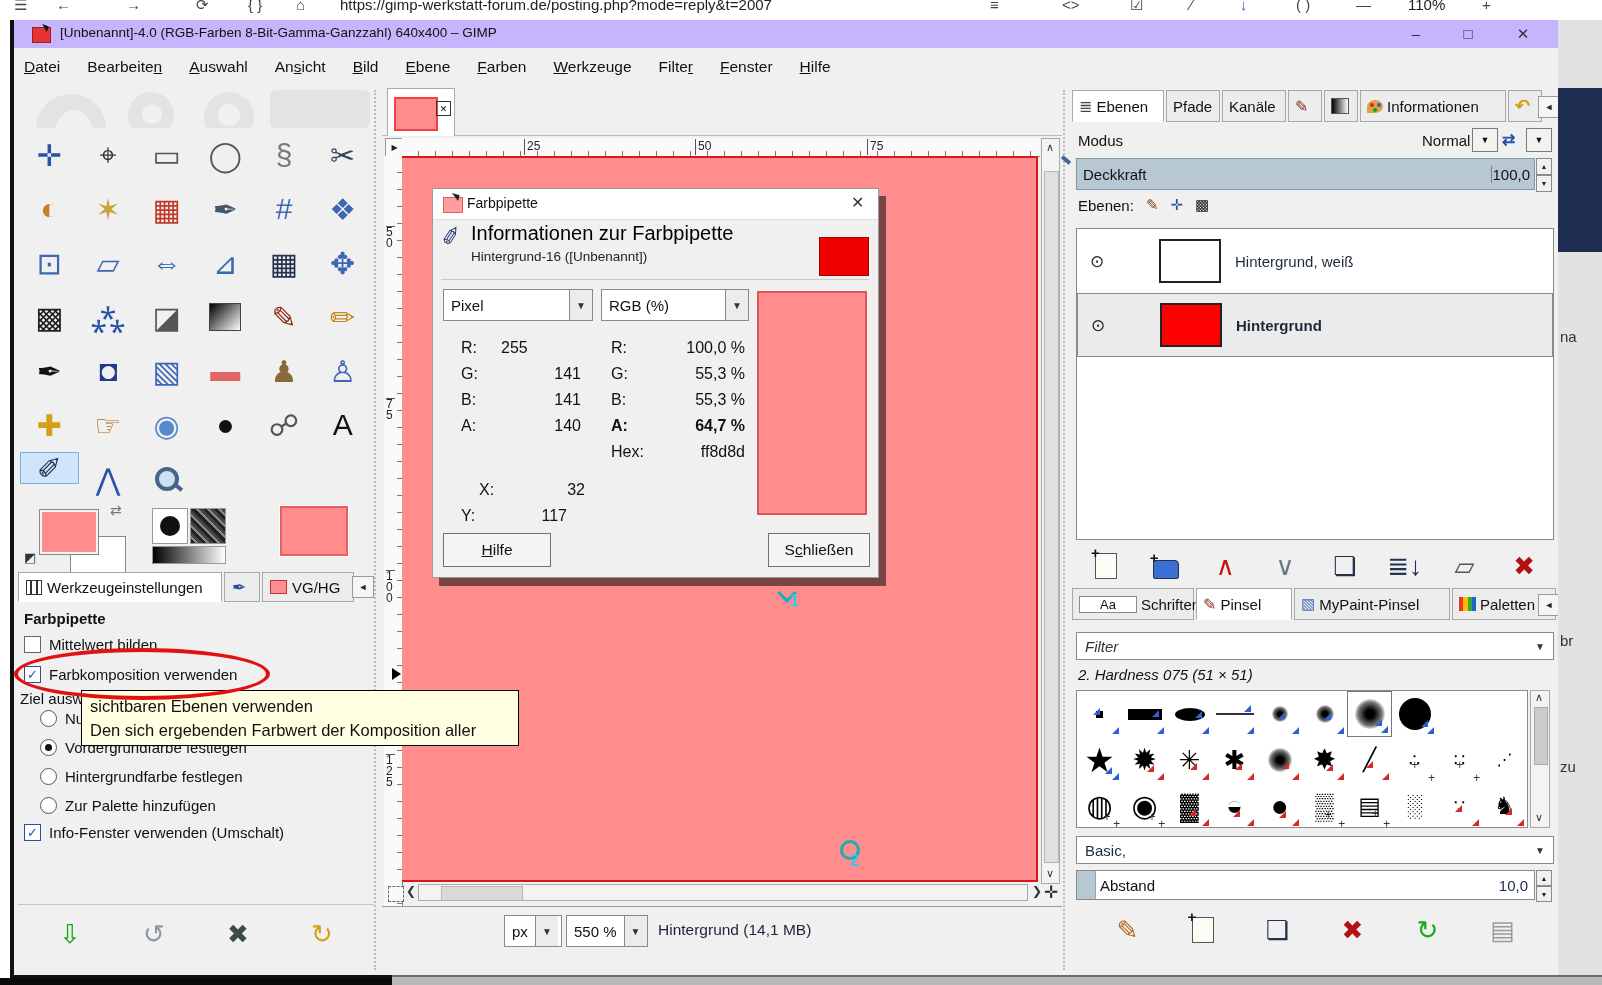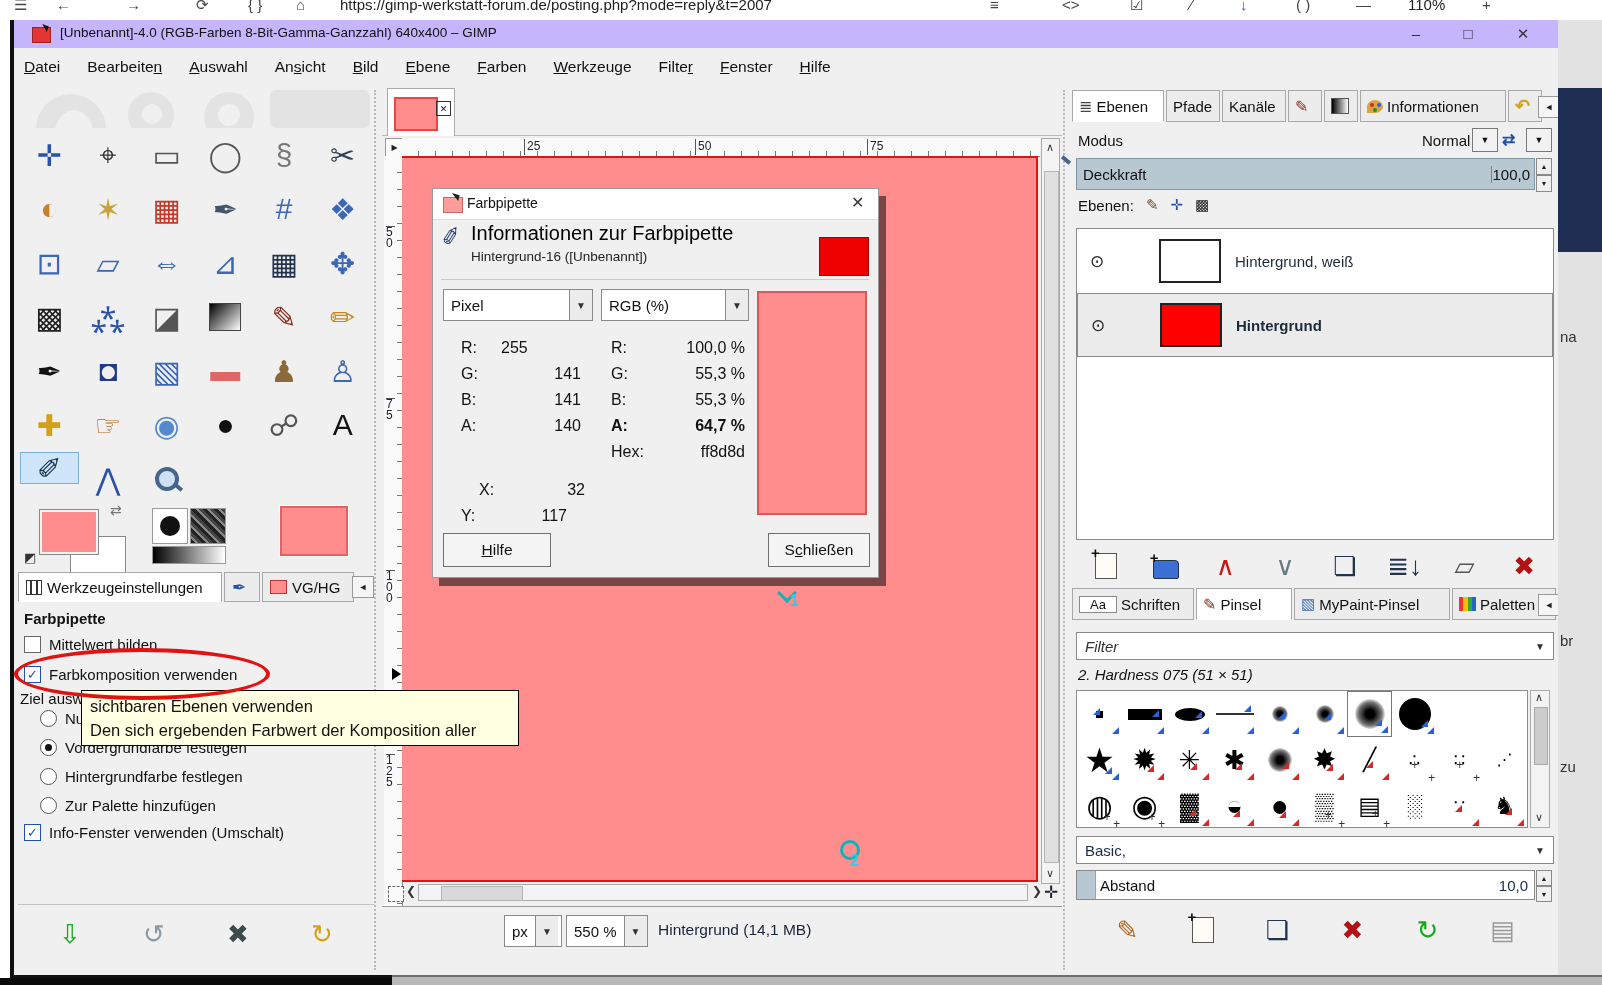--- a/index.html
+++ b/index.html
@@ -589,21 +589,21 @@
           </div>
           <div class="iconbtn">
             <span style="color: rgb(85, 85, 85);">▱</span>
           </div>
           <div class="iconbtn">
             <span style="color: rgb(179, 18, 18);">✖</span>
           </div>
         </div>
 
       <div class="rtab" style="left:2px;top:500px;width:122px">
-        <span class="bd" style="padding:0 10px;font-size:13px">Aa</span>
+        <span class="bd" style="padding:0 20px;font-size:13px">Aa</span>
         <span>Schriften</span>
       </div>
       <div class="rtab on" style="left:126px;top:500px;width:96px">
         <span style="color:#8a2a1a;font-size:16px">✎</span>
         <span>Pinsel</span>
       </div>
       <div class="rtab" style="left:224px;top:500px;width:156px">
         <span style="color:#3b67b5;font-size:15px">▧</span>
         <span>MyPaint-Pinsel</span>
       </div>

